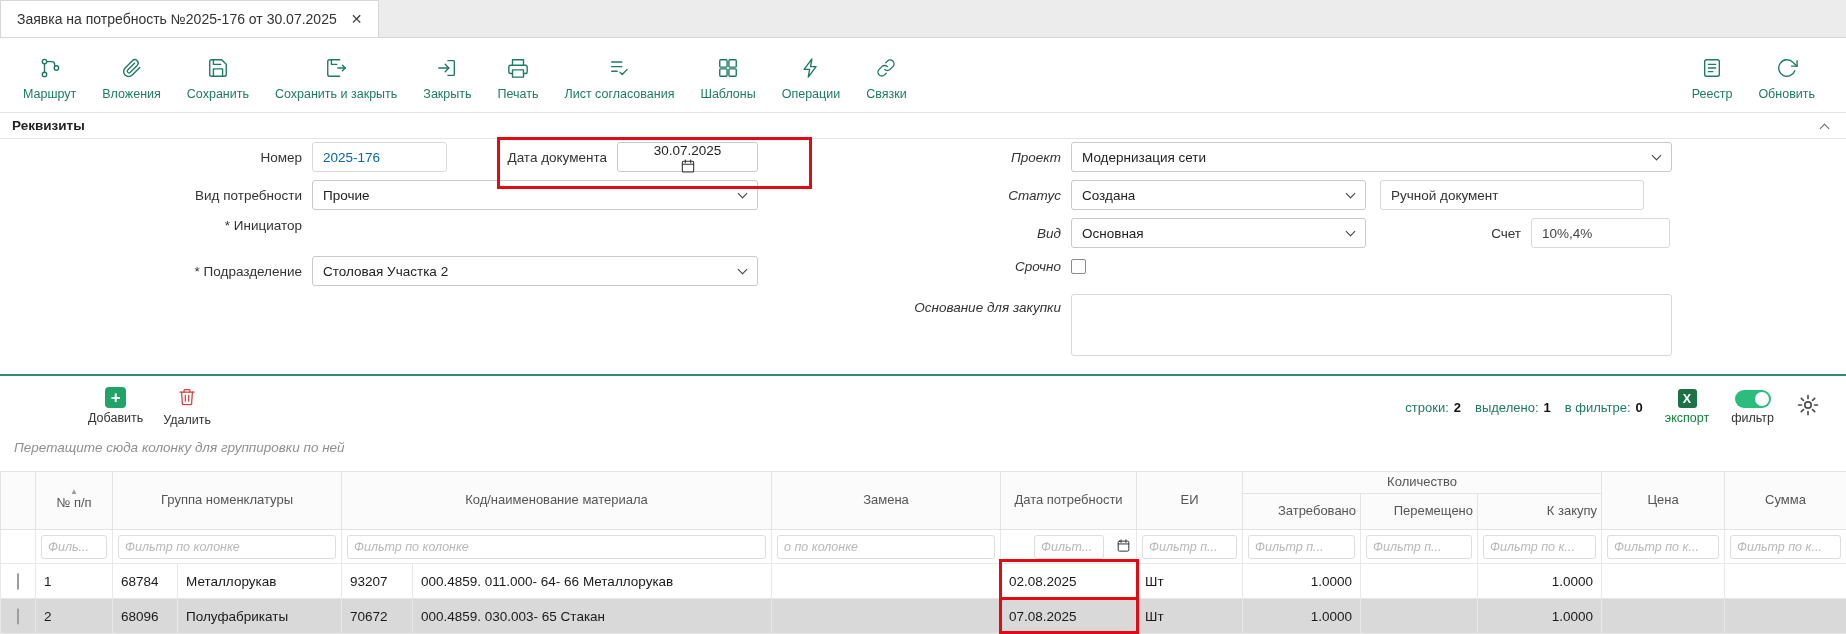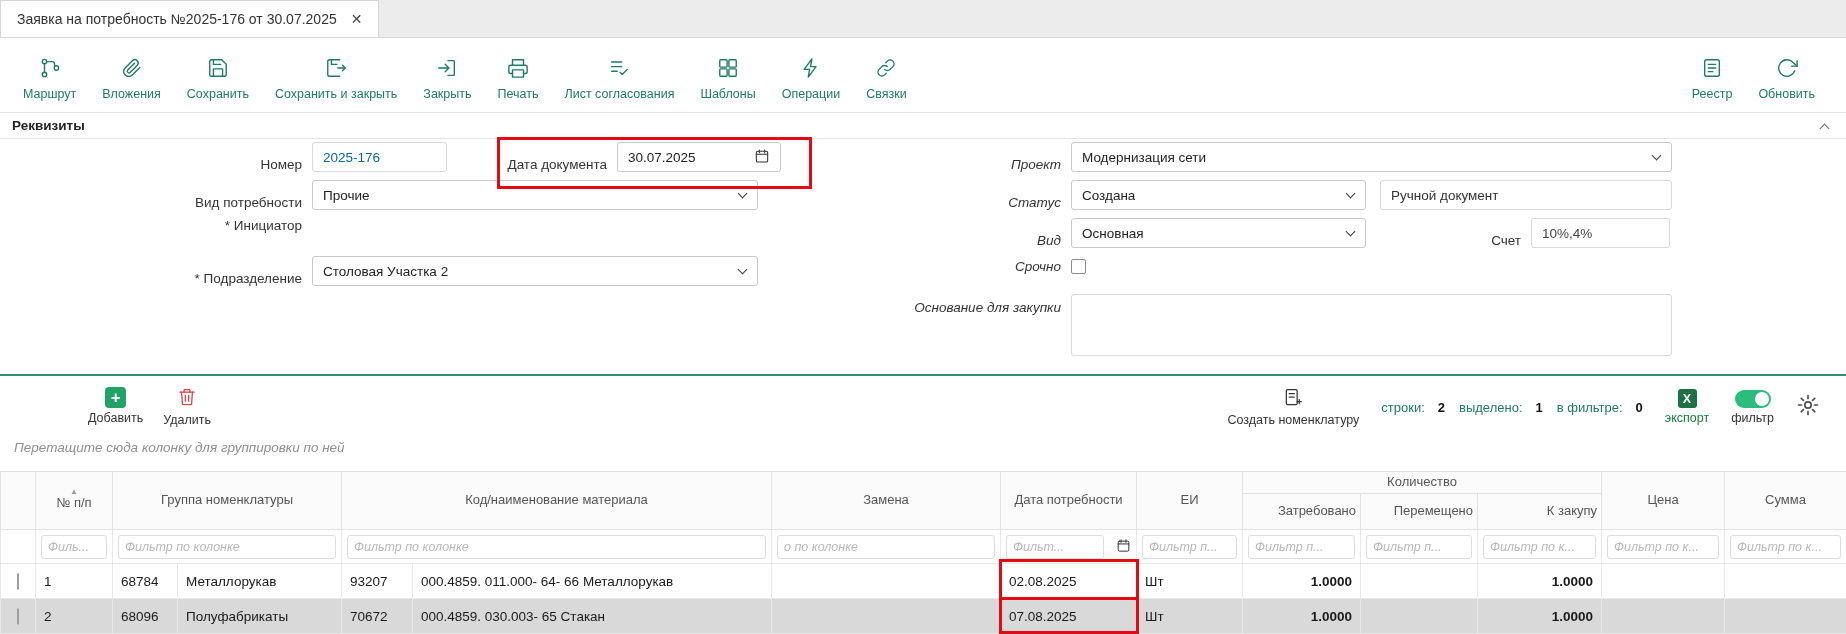--- a/index.html
+++ b/index.html
@@ -24,21 +24,21 @@
   .toolbar-right { margin-left:auto; display:flex; }
 
   
   .section-header { height:27px; border-top:1px solid #e4e4e4; border-bottom:1px solid #e4e4e4;
                     display:flex; align-items:center; padding:0 12px; font-size:13.5px; font-weight:bold; position:relative; }
   .chev-up { position:absolute; right:18px; top:12px; width:7px; height:7px;
              border-right:1.6px solid #666; border-bottom:1.6px solid #666; transform:rotate(-135deg); }
 
   
   .form-area { position:relative; height:235px; background:#fff; }
-  .frow { position:absolute; display:flex; align-items:flex-end; }
+  .frow { position:absolute; display:flex; align-items:center; }
   .frow.top { align-items:flex-start; }
   .flabel { text-align:right; padding-right:10px; font-size:13.5px; color:#333; white-space:nowrap; }
   .lw { width:312px; }
   .rw { width:303px;font-style:italic; }
   .ibox { height:30px; border:1px solid #c9c9c9; border-radius:3px; background:#fff;
           display:flex; align-items:center; padding:0 10px; font-size:13.5px; color:#222; }
   .muted { color:#0369a1; border-color:#d9d9d9; }
   .sel { position:relative; padding-right:28px; cursor:pointer; }
   .sel .val { white-space:pre; overflow:hidden; }
   .chev { position:absolute; right:11px; top:9px; width:7px; height:7px;
@@ -52,21 +52,21 @@
   .table-section { position:relative; border-top:2px solid #2e8b74; height:258px; background:#fff; }
   .tbl-toolbar { position:absolute; top:8px; left:0; right:0; height:46px; display:flex; align-items:center; }
   .left-btns { display:flex; gap:20px; margin-left:88px; }
   .stackbtn { display:flex; flex-direction:column; align-items:center; gap:3px; font-size:12.5px; color:#333; cursor:pointer; }
   .add-icon { width:21px; height:21px; background:#21a366; border-radius:4px; color:#fff; font-size:17px;
               font-weight:bold; display:flex; align-items:center; justify-content:center; line-height:1; }
   .trash-icon svg { width:20px; height:20px; stroke:#d43f3f; fill:none; stroke-width:1.5; stroke-linecap:round; }
   .right-cluster { margin-left:auto; display:flex; align-items:center; gap:22px; margin-right:26px; }
   .createnom-icon svg { width:20px; height:20px; stroke:#333; fill:none; stroke-width:1.5; stroke-linecap:round; }
   .stats { display:flex; gap:14px; font-size:13px; align-items:center; }
-  .stat { display:flex; gap:13px; }
+  .stat { display:flex; gap:5px; }
   .stat .lbl { color:#1e7a63; }
   .stat .valb { color:#111; font-weight:bold; }
   .export-icon { width:19px; height:19px; background:#1e7145; color:#fff; border-radius:3px; font-weight:bold;
                  font-size:12.5px; display:flex; align-items:center; justify-content:center; }
   .export-lbl { color:#15803d; }
   .toggle { width:36px; height:18px; border-radius:9px; background:#2bbd7e; position:relative; cursor:pointer; }
   .toggle .knob { position:absolute; width:14px; height:14px; border-radius:50%; background:#fff; top:2px; right:2px; }
   .gear-icon svg { width:24px; height:24px; stroke:#4f4f4f; fill:none; stroke-width:1.7; stroke-linecap:round; }
 
   .group-hint { position:absolute; top:58px; left:0; right:0; height:26px; display:flex; align-items:center;
@@ -78,25 +78,25 @@
   .grid tr.hgroup th { height:22px; }
   .grid tr.hmain th { height:36px;text-align:right; }
   .grid td { border:1px solid #e8e8e8; font-size:13.5px; color:#1a1a1a; background:#fff; padding:0 8px; }
   .grid tr.filter-row td { height:34px; padding:0 5px; }
   .grid tbody td { height:35px; }
   .grid tr.selected td { background:#d9d9d9; }
   .sort-caret { display:block; font-size:8px; color:#9a9a9a; line-height:6px; }
   .fin { width:100%; height:24px; border:1px solid #ddd; border-radius:3px; padding:0 6px; font-size:12.5px;
          font-family:inherit; color:#333; min-width:0; }
   .fin::placeholder { color:#b8b8b8; font-style:italic; }
-  .fcell-flex { display:flex; align-items:center; gap:12px; }
+  .fcell-flex { display:flex; align-items:center; gap:12px;margin-left:28px; }
   .selall { width:15px; height:15px; background:#2f2f2f; border-radius:3px; margin:0 auto; position:relative; cursor:pointer; }
   .selall::after { content:""; position:absolute; left:4px; top:4px; width:7px; height:7px; background:#fff; }
   .rowcb { width:15px; height:15px; border:1px solid #9d9d9d; border-radius:2px; background:#fff; margin:0 auto; cursor:pointer; }
-  td.num { text-align:right;font-weight:bold; }
+  td.num { text-align:right; }
   td.ctr { text-align:center; }
 
   
   .redbox { position:absolute; border:3px solid #e30b13; z-index:50; pointer-events:none; }
   #red1 { left:497px; top:137px; width:315px; height:52px; }
   #red2 { left:999px; top:559px; width:140px; height:41px; }
   #red3 { left:999px; top:597px; width:140px; height:37px; }
 </style>
 </head>
 <body>
@@ -213,21 +213,21 @@
 </div>
 
 <div class="form-area">
 
   <div class="frow" style="left:0; top:3px;">
     <div class="flabel lw">Номер</div>
     <div class="ibox muted" style="width:135px;">
       <span>2025-176</span>
     </div>
     <div class="flabel" style="width:170px;">Дата документа</div>
-    <div class="ibox" style="width:164px; justify-content:space-between;">
+    <div class="ibox" style="width:141px; justify-content:space-between;flex-direction:column;">
       <span>30.07.2025</span>
       <span class="cal-icon"><svg viewBox="0 0 24 24">
             <rect x="3.5" y="5" width="17" height="16" rx="2"></rect>
             <path d="M3.5 9.5h17M8 3v4M16 3v4"></path>
           </svg></span>
     </div>
   </div>
 
   <div class="frow" style="left:0; top:41px;">
     <div class="flabel lw">Вид потребности</div>
@@ -256,21 +256,21 @@
       <span class="chev"></span>
     </div>
   </div>
 
   <div class="frow" style="left:768px; top:41px;">
     <div class="flabel rw">Статус</div>
     <div class="ibox sel" style="width:295px;">
       <span class="val">Создана</span>
       <span class="chev"></span>
     </div>
-    <div class="ibox muted" style="width:292px; margin-left:14px; color:#333;">
+    <div class="ibox muted" style="width:264px; margin-left:14px; color:#333;">
       <span>Ручной документ</span>
     </div>
   </div>
 
   <div class="frow" style="left:768px; top:79px;">
     <div class="flabel rw">Вид</div>
     <div class="ibox sel" style="width:295px;">
       <span class="val">Основная</span>
       <span class="chev"></span>
     </div>
@@ -304,28 +304,20 @@
               <path d="M3.5 6h17"></path>
               <path d="M8.5 6V4a1 1 0 0 1 1-1h5a1 1 0 0 1 1 1v2"></path>
               <path d="M5.5 6l1 14.2a1 1 0 0 0 1 .8h9a1 1 0 0 0 1-.8L18.5 6"></path>
               <path d="M10 10v7M14 10v7"></path>
             </svg></span>
         <span>Удалить</span>
       </div>
     </div>
 
     <div class="right-cluster">
-      <div class="stackbtn">
-        <span class="createnom-icon"><svg viewBox="0 0 24 24">
-              <rect x="4" y="3" width="13" height="18" rx="1.5"></rect>
-              <path d="M7.5 8h6M7.5 12h6"></path>
-              <path d="M17 17.5h5M19.5 15v5"></path>
-            </svg></span>
-        <span>Создать номенклатуру</span>
-      </div>
       <div class="stats">
         <span class="stat">
             <span class="lbl">строки:</span>
             <span class="valb">2</span>
           </span>
         <span class="stat">
             <span class="lbl">выделено:</span>
             <span class="valb">1</span>
           </span>
         <span class="stat">

